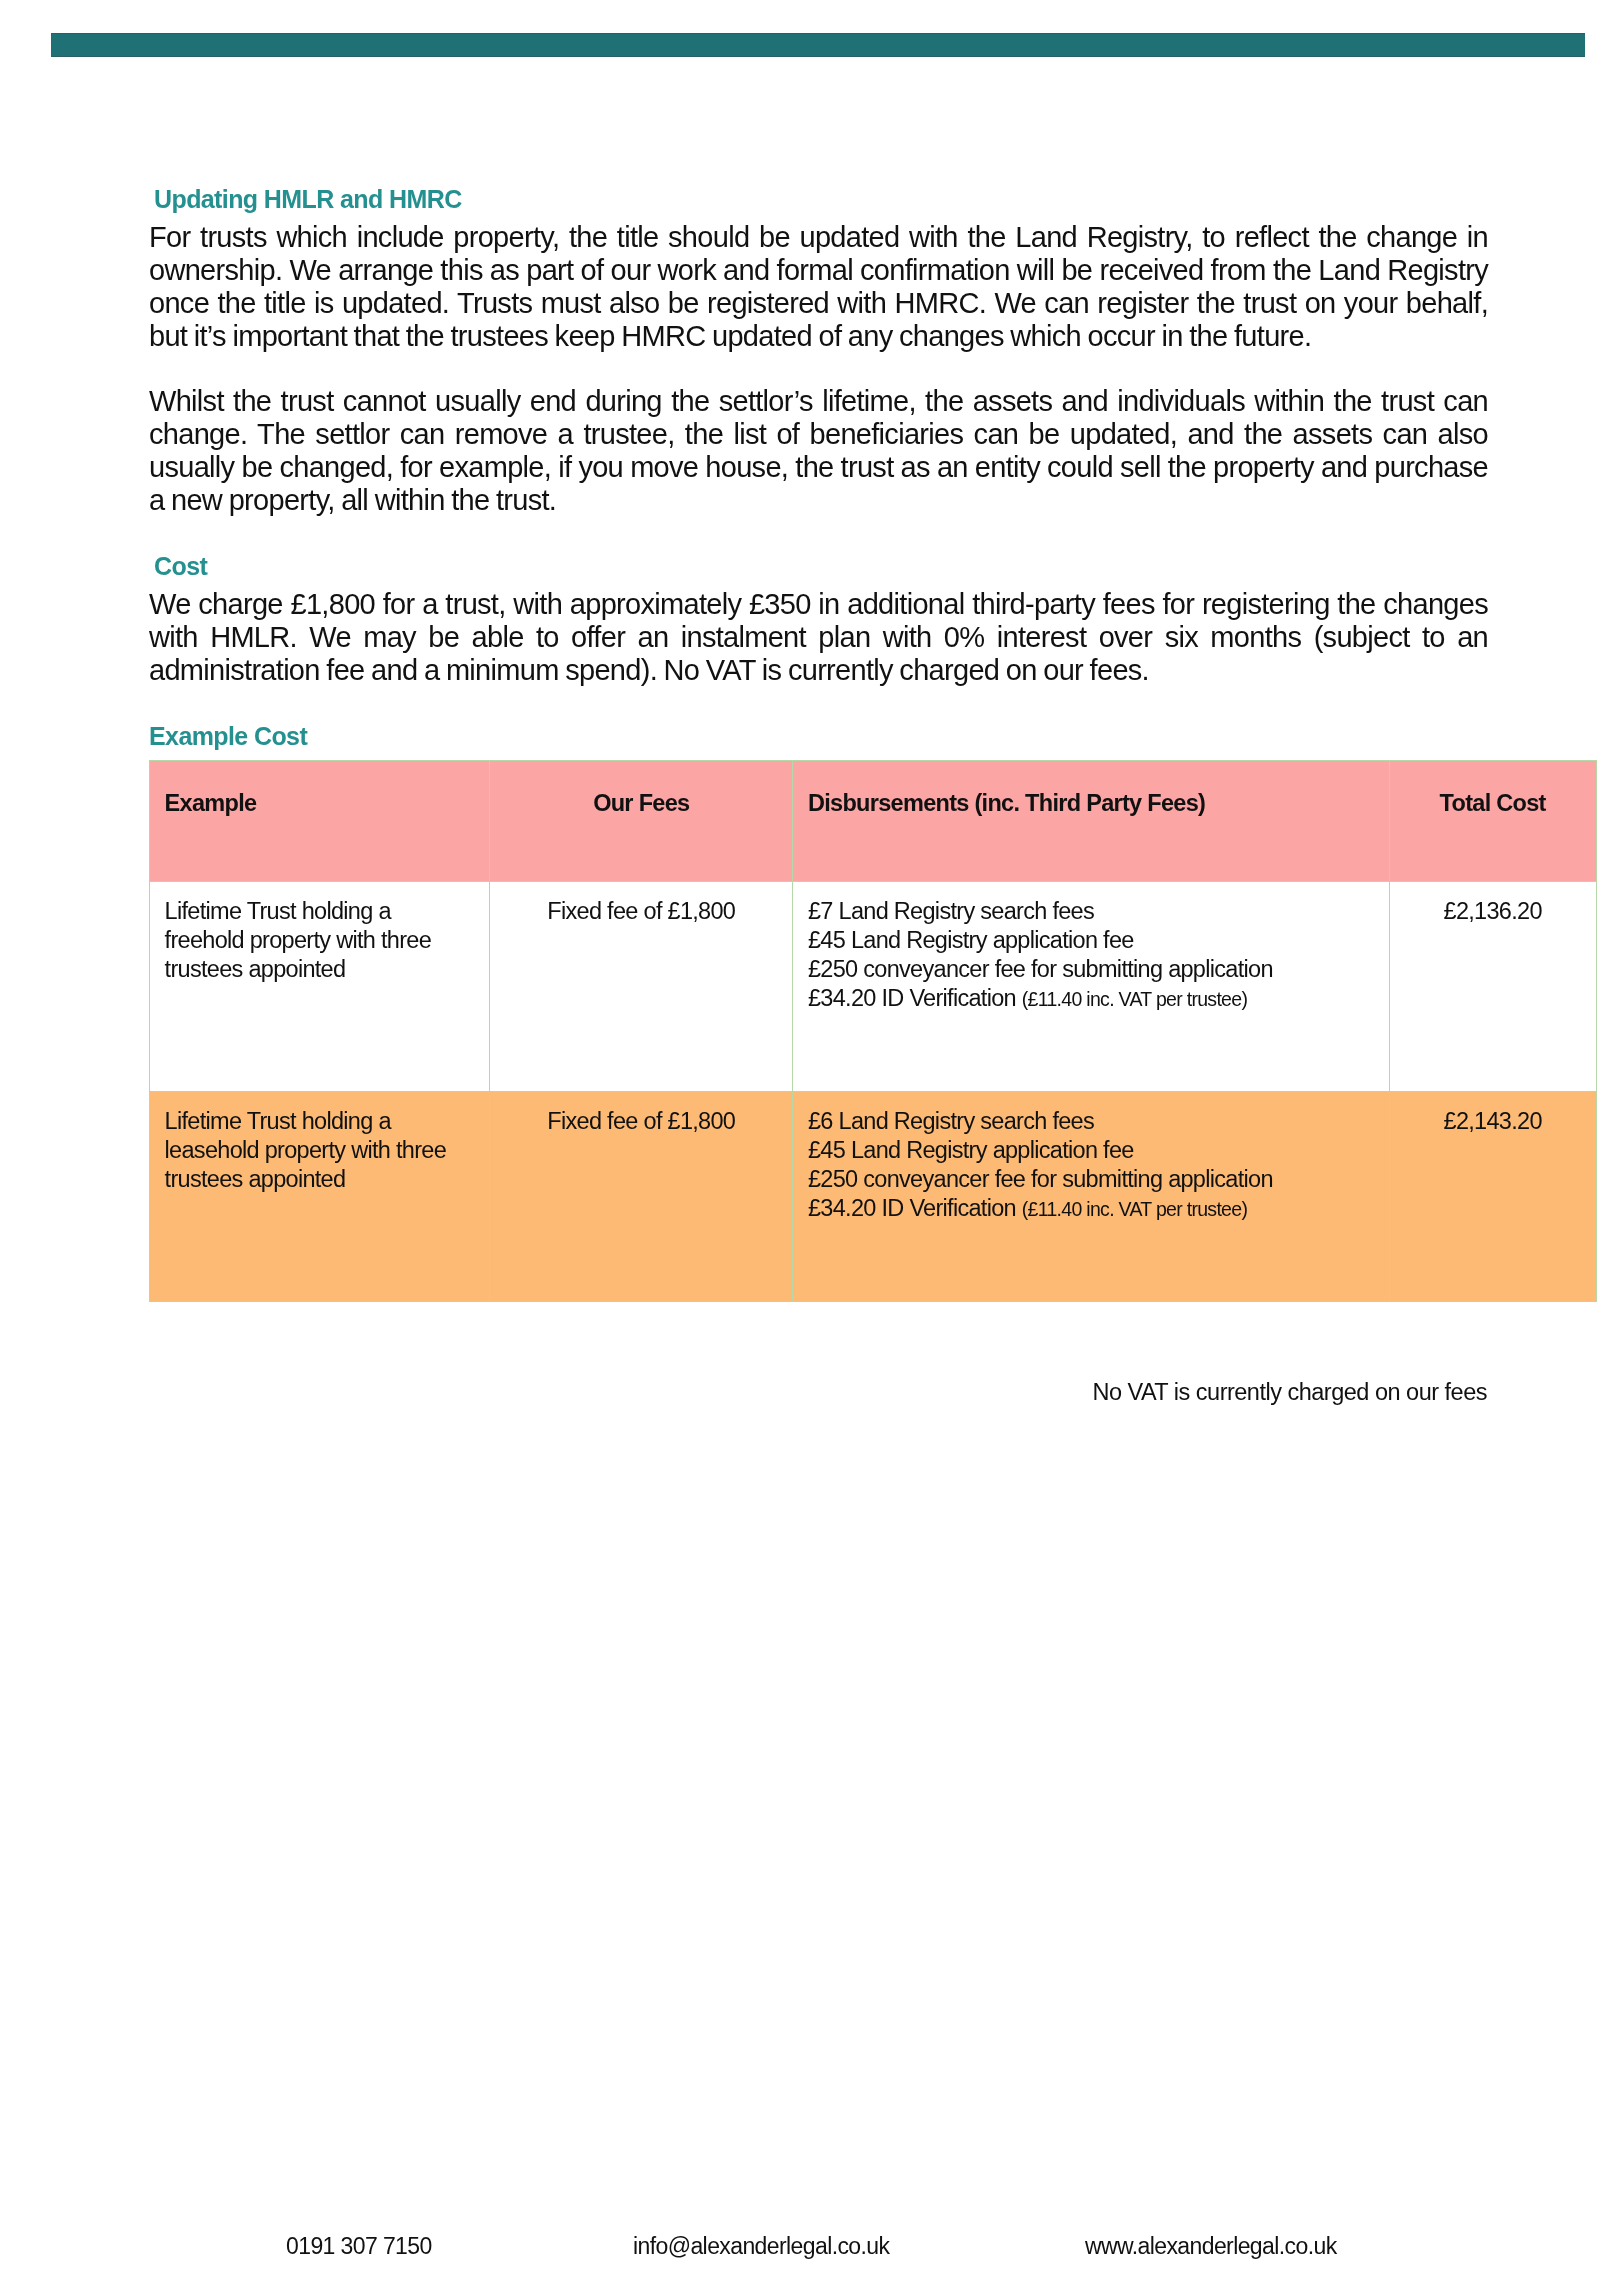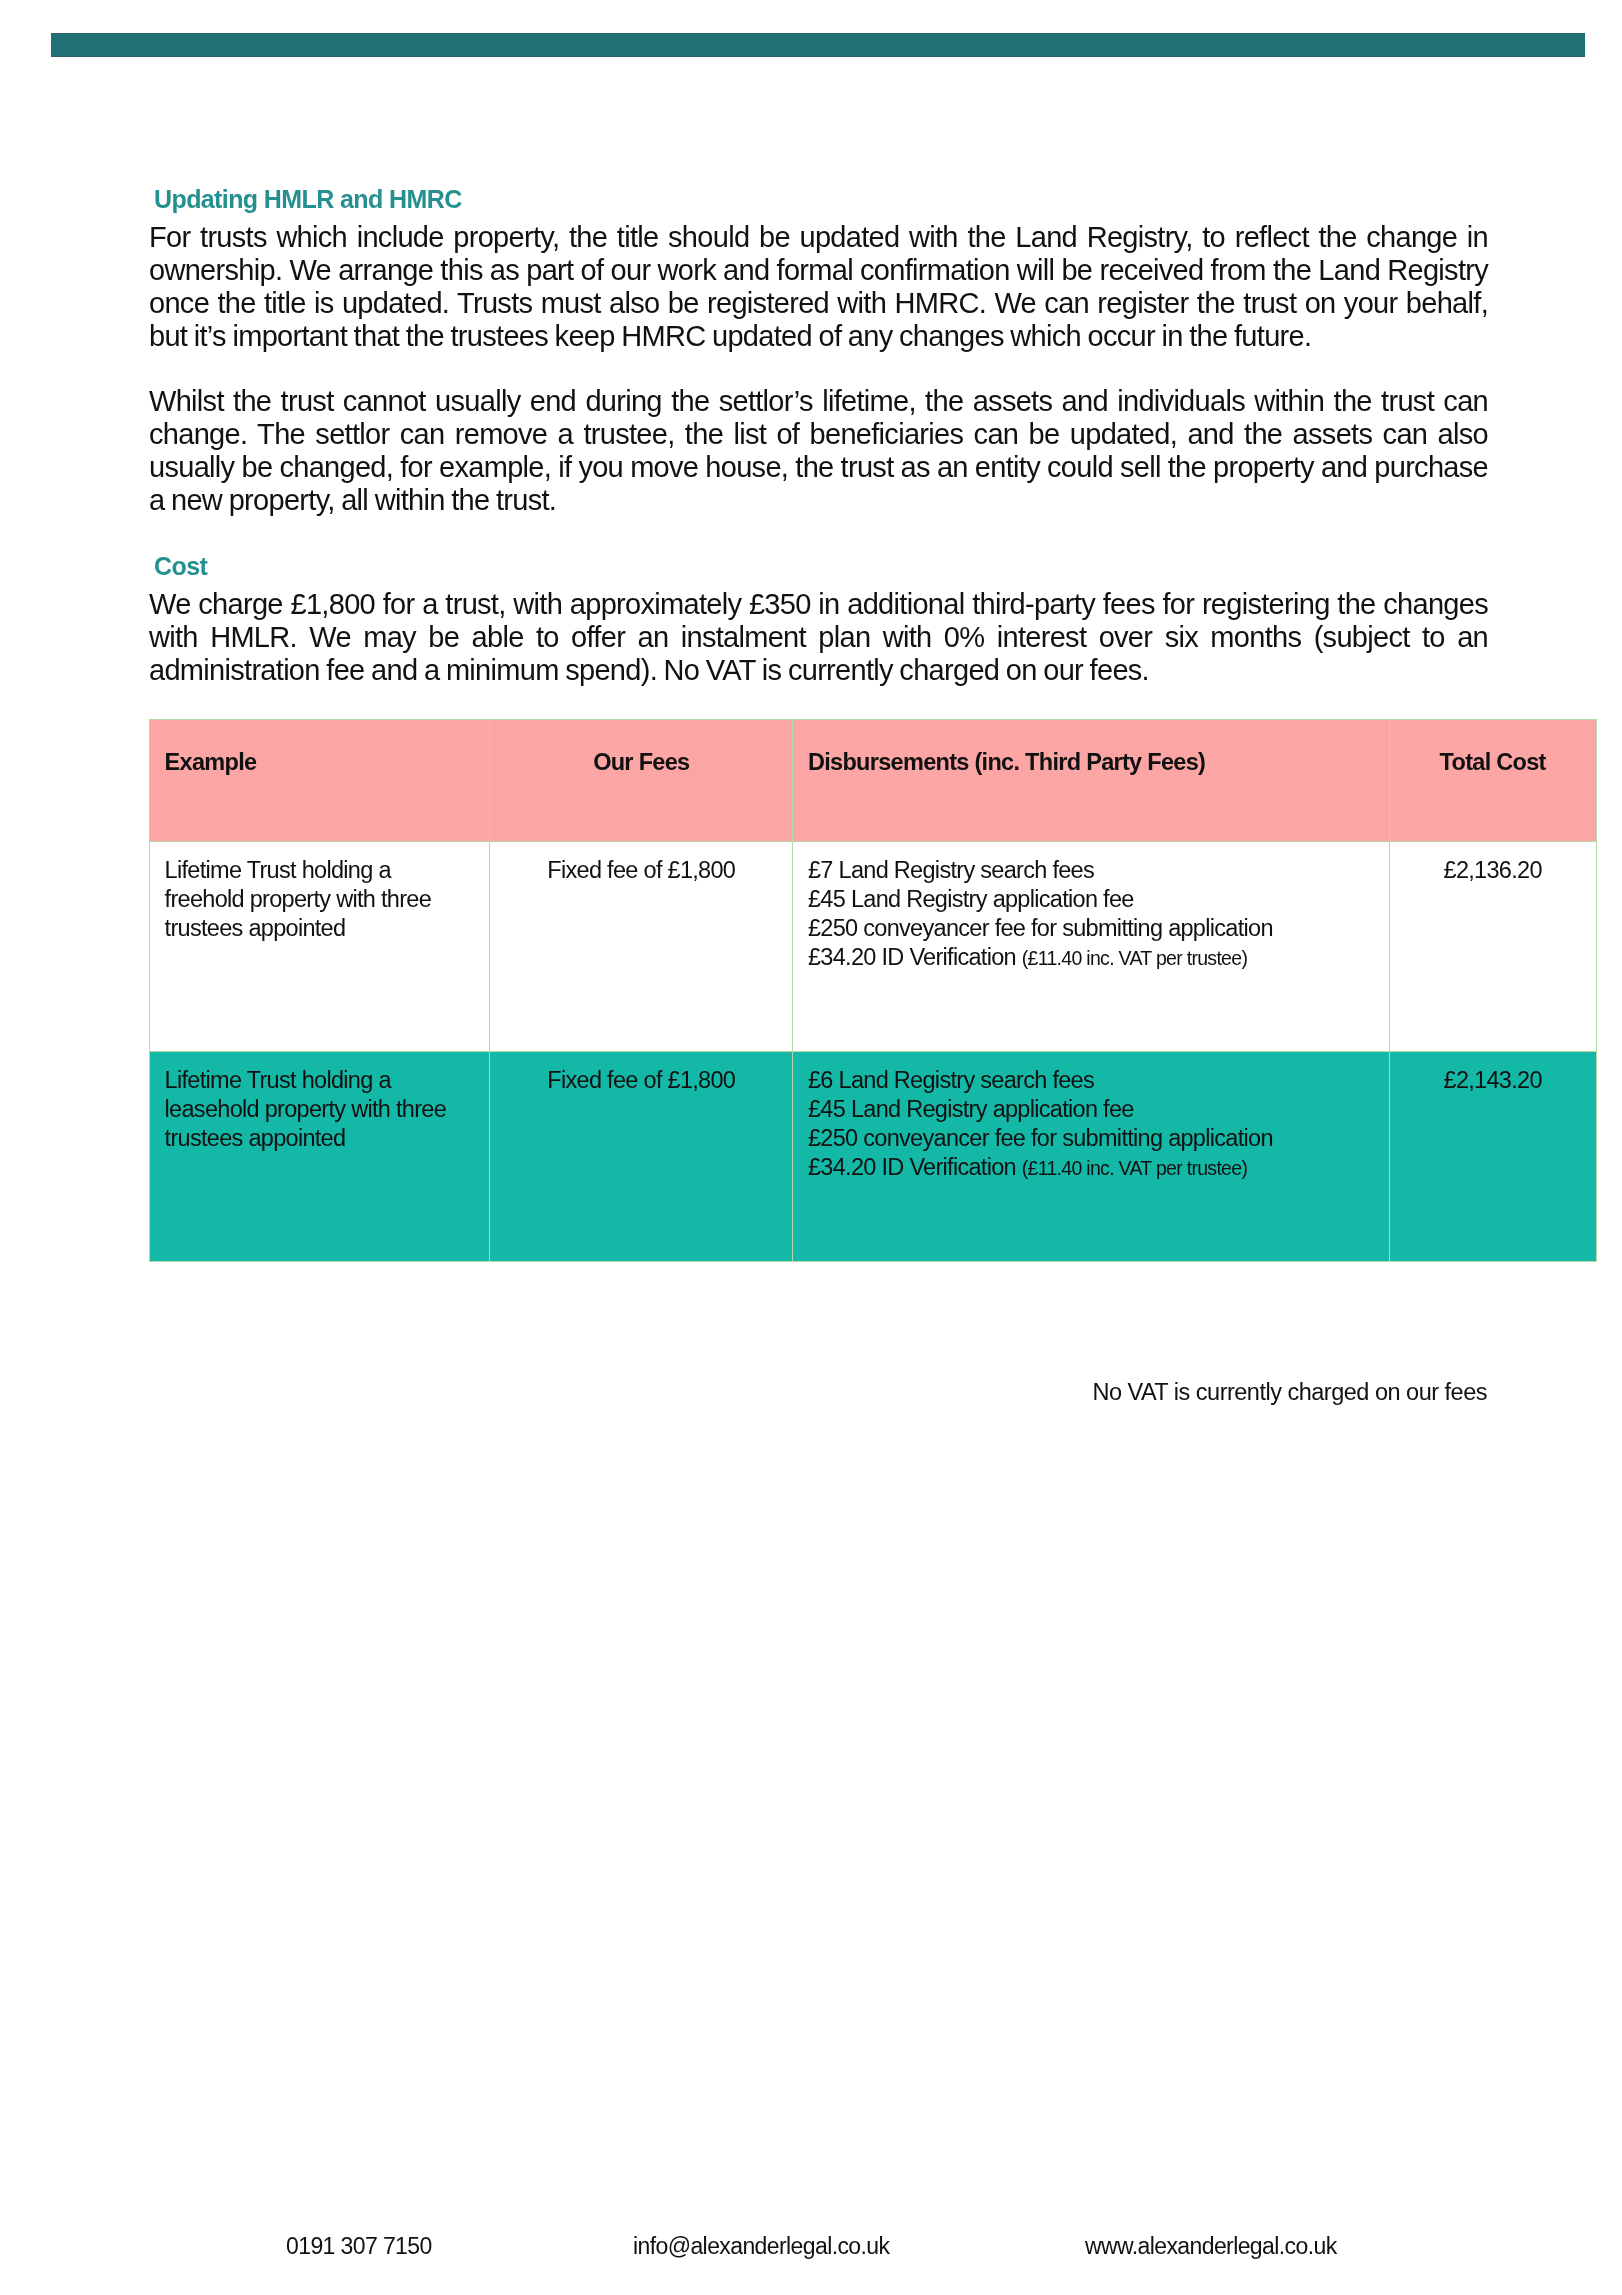--- a/index.html
+++ b/index.html
@@ -76,21 +76,21 @@
       background: #fca5a5;
       font-weight: bold;
       height: 78px;
       padding-top: 28px;
     }
     .col-example { width: 310px; text-align: left; }
     .col-fees { width: 273px; text-align: center; }
     .col-disb { width: 566px; text-align: left; }
     .col-total { width: 177px; text-align: center; margin-left: 9px; }
     tr.row-white td { background: #ffffff; height: 180px; }
-    tr.row-green td { background: #14b8a6; height: 180px; }
+    tr.row-green td { background: #fdba74; height: 180px; }
     td.cell-example { text-align: left; }
     .disb-line { display: block; }
     .small-note { font-size: 19.5px; }
     .vat-note {
       position: absolute;
       right: 136px;
       top: 1379px;
       font-size: 23.5px;
       letter-spacing: -0.5px;
       text-align: right;
@@ -127,20 +127,21 @@
   <div class="section">
     <p class="section-body">Whilst the trust cannot usually end during the settlor’s lifetime, the assets and individuals within the trust can change. The settlor can remove a trustee, the list of beneficiaries can be updated, and the assets can also usually be changed, for example, if you move house, the trust as an entity could sell the property and purchase a new property, all within the trust.</p>
   </div>
 
   <div class="section">
     <h2 class="section-title">Cost</h2>
     <p class="section-body">We charge £1,800 for a trust, with approximately £350 in additional third-party fees for registering the changes with HMLR. We may be able to offer an instalment plan with 0% interest over six months (subject to an administration fee and a minimum spend). No VAT is currently charged on our fees.</p>
   </div>
 
   <div class="section">
+    <h2 class="example-title">Example Cost</h2>
 
     <table class="cost-table">
       <thead>
         <tr>
           <th class="col-example">Example</th>
           <th class="col-fees">Our Fees</th>
           <th class="col-disb">Disbursements (inc. Third Party Fees)</th>
           <th class="col-total">Total Cost</th>
         </tr>
       </thead>

